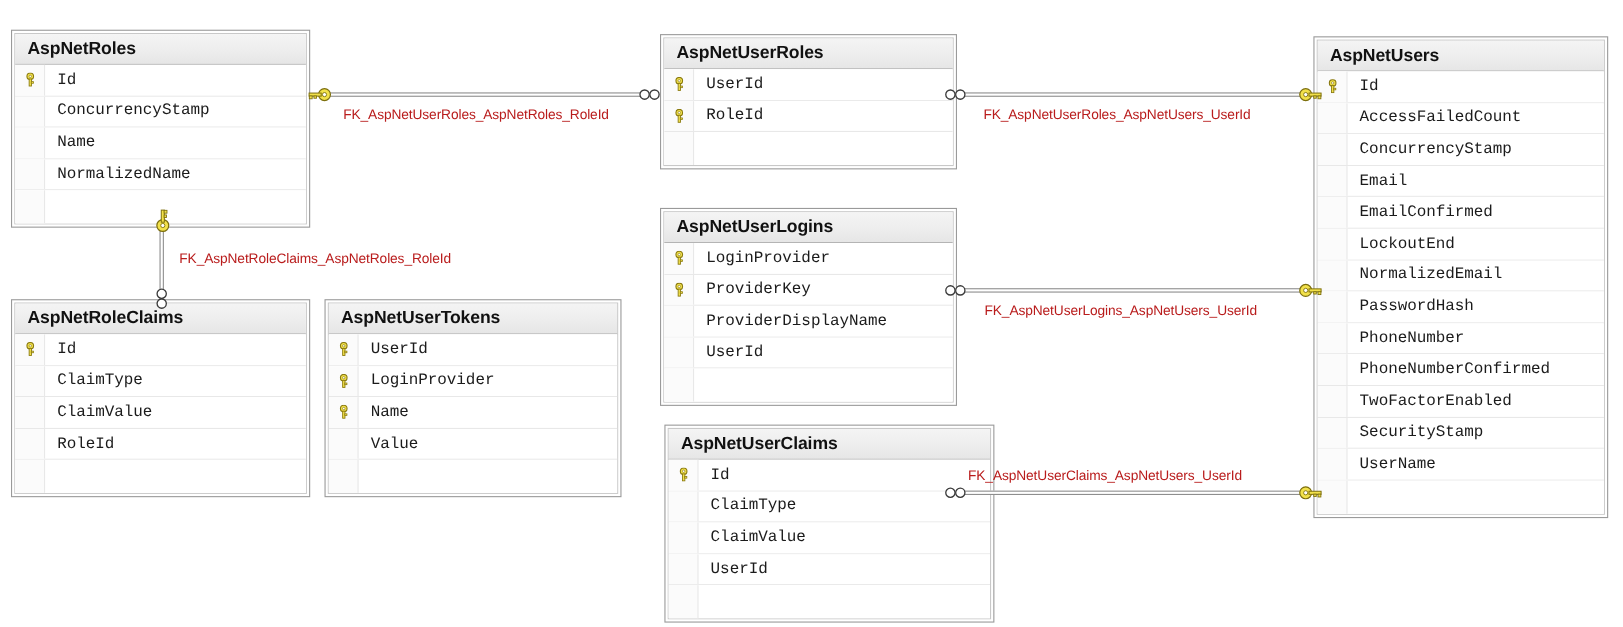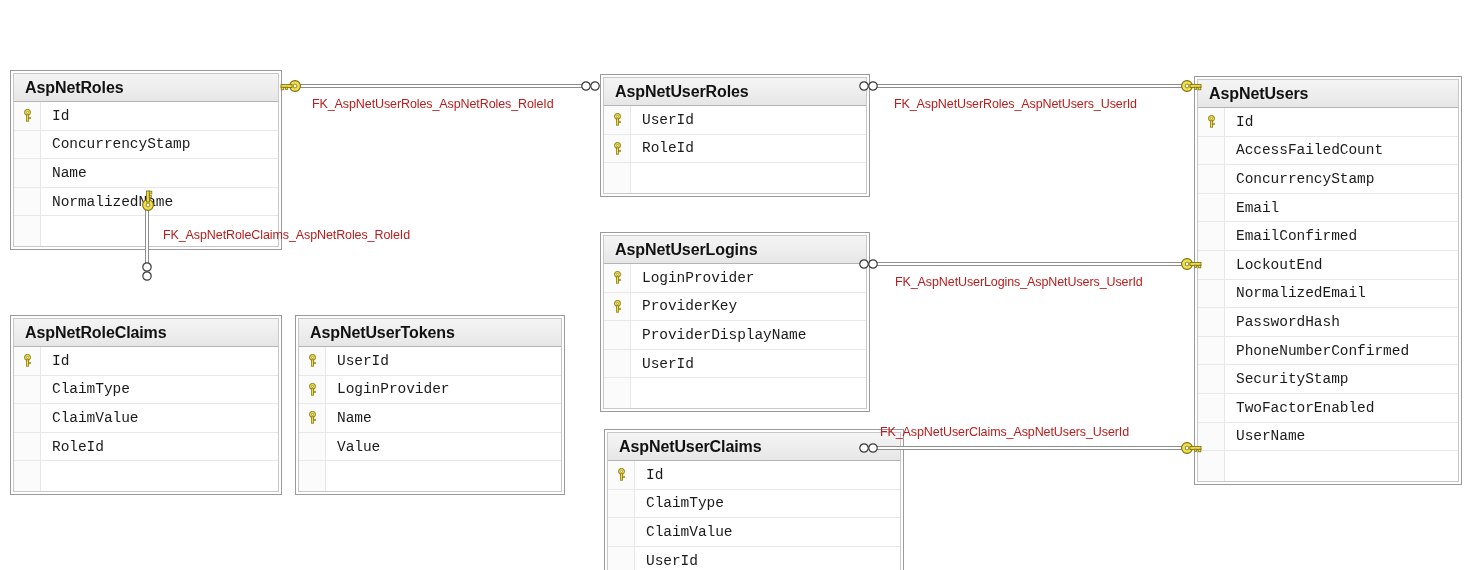--- a/index.html
+++ b/index.html
@@ -12,21 +12,20 @@
   }
   #canvas{position:absolute;left:0;top:0;width:1475px;height:570px;}
 
   
   .entity{
     position:absolute;
     background:#ffffff;
     border:1px solid #9a9a9a;
     box-sizing:border-box;
     box-shadow:0 0 0 1px #ffffff inset;
-    margin-top:43px;
   }
   .entity-inner{
     border:1px solid #c8c8c8;
     margin:2px;
     box-sizing:border-box;
     background:#ffffff;
   }
   .entity-header{
     height:28px;
     line-height:28px;
@@ -208,29 +207,33 @@
           <div class="row">
             <div class="gutter"></div>
             <div class="colname">NormalizedEmail</div>
           </div>
           <div class="row">
             <div class="gutter"></div>
             <div class="colname">PasswordHash</div>
           </div>
           <div class="row">
             <div class="gutter"></div>
+            <div class="colname">PhoneNumber</div>
+          </div>
+          <div class="row">
+            <div class="gutter"></div>
             <div class="colname">PhoneNumberConfirmed</div>
           </div>
           <div class="row">
             <div class="gutter"></div>
+            <div class="colname">TwoFactorEnabled</div>
+          </div>
+          <div class="row">
+            <div class="gutter"></div>
             <div class="colname">SecurityStamp</div>
-          </div>
-          <div class="row">
-            <div class="gutter"></div>
-            <div class="colname">TwoFactorEnabled</div>
           </div>
           <div class="row">
             <div class="gutter"></div>
             <div class="colname">UserName</div>
           </div>
           <div class="row empty">
             <div class="gutter"></div>
             <div class="colname"></div>
           </div>
         </div>

